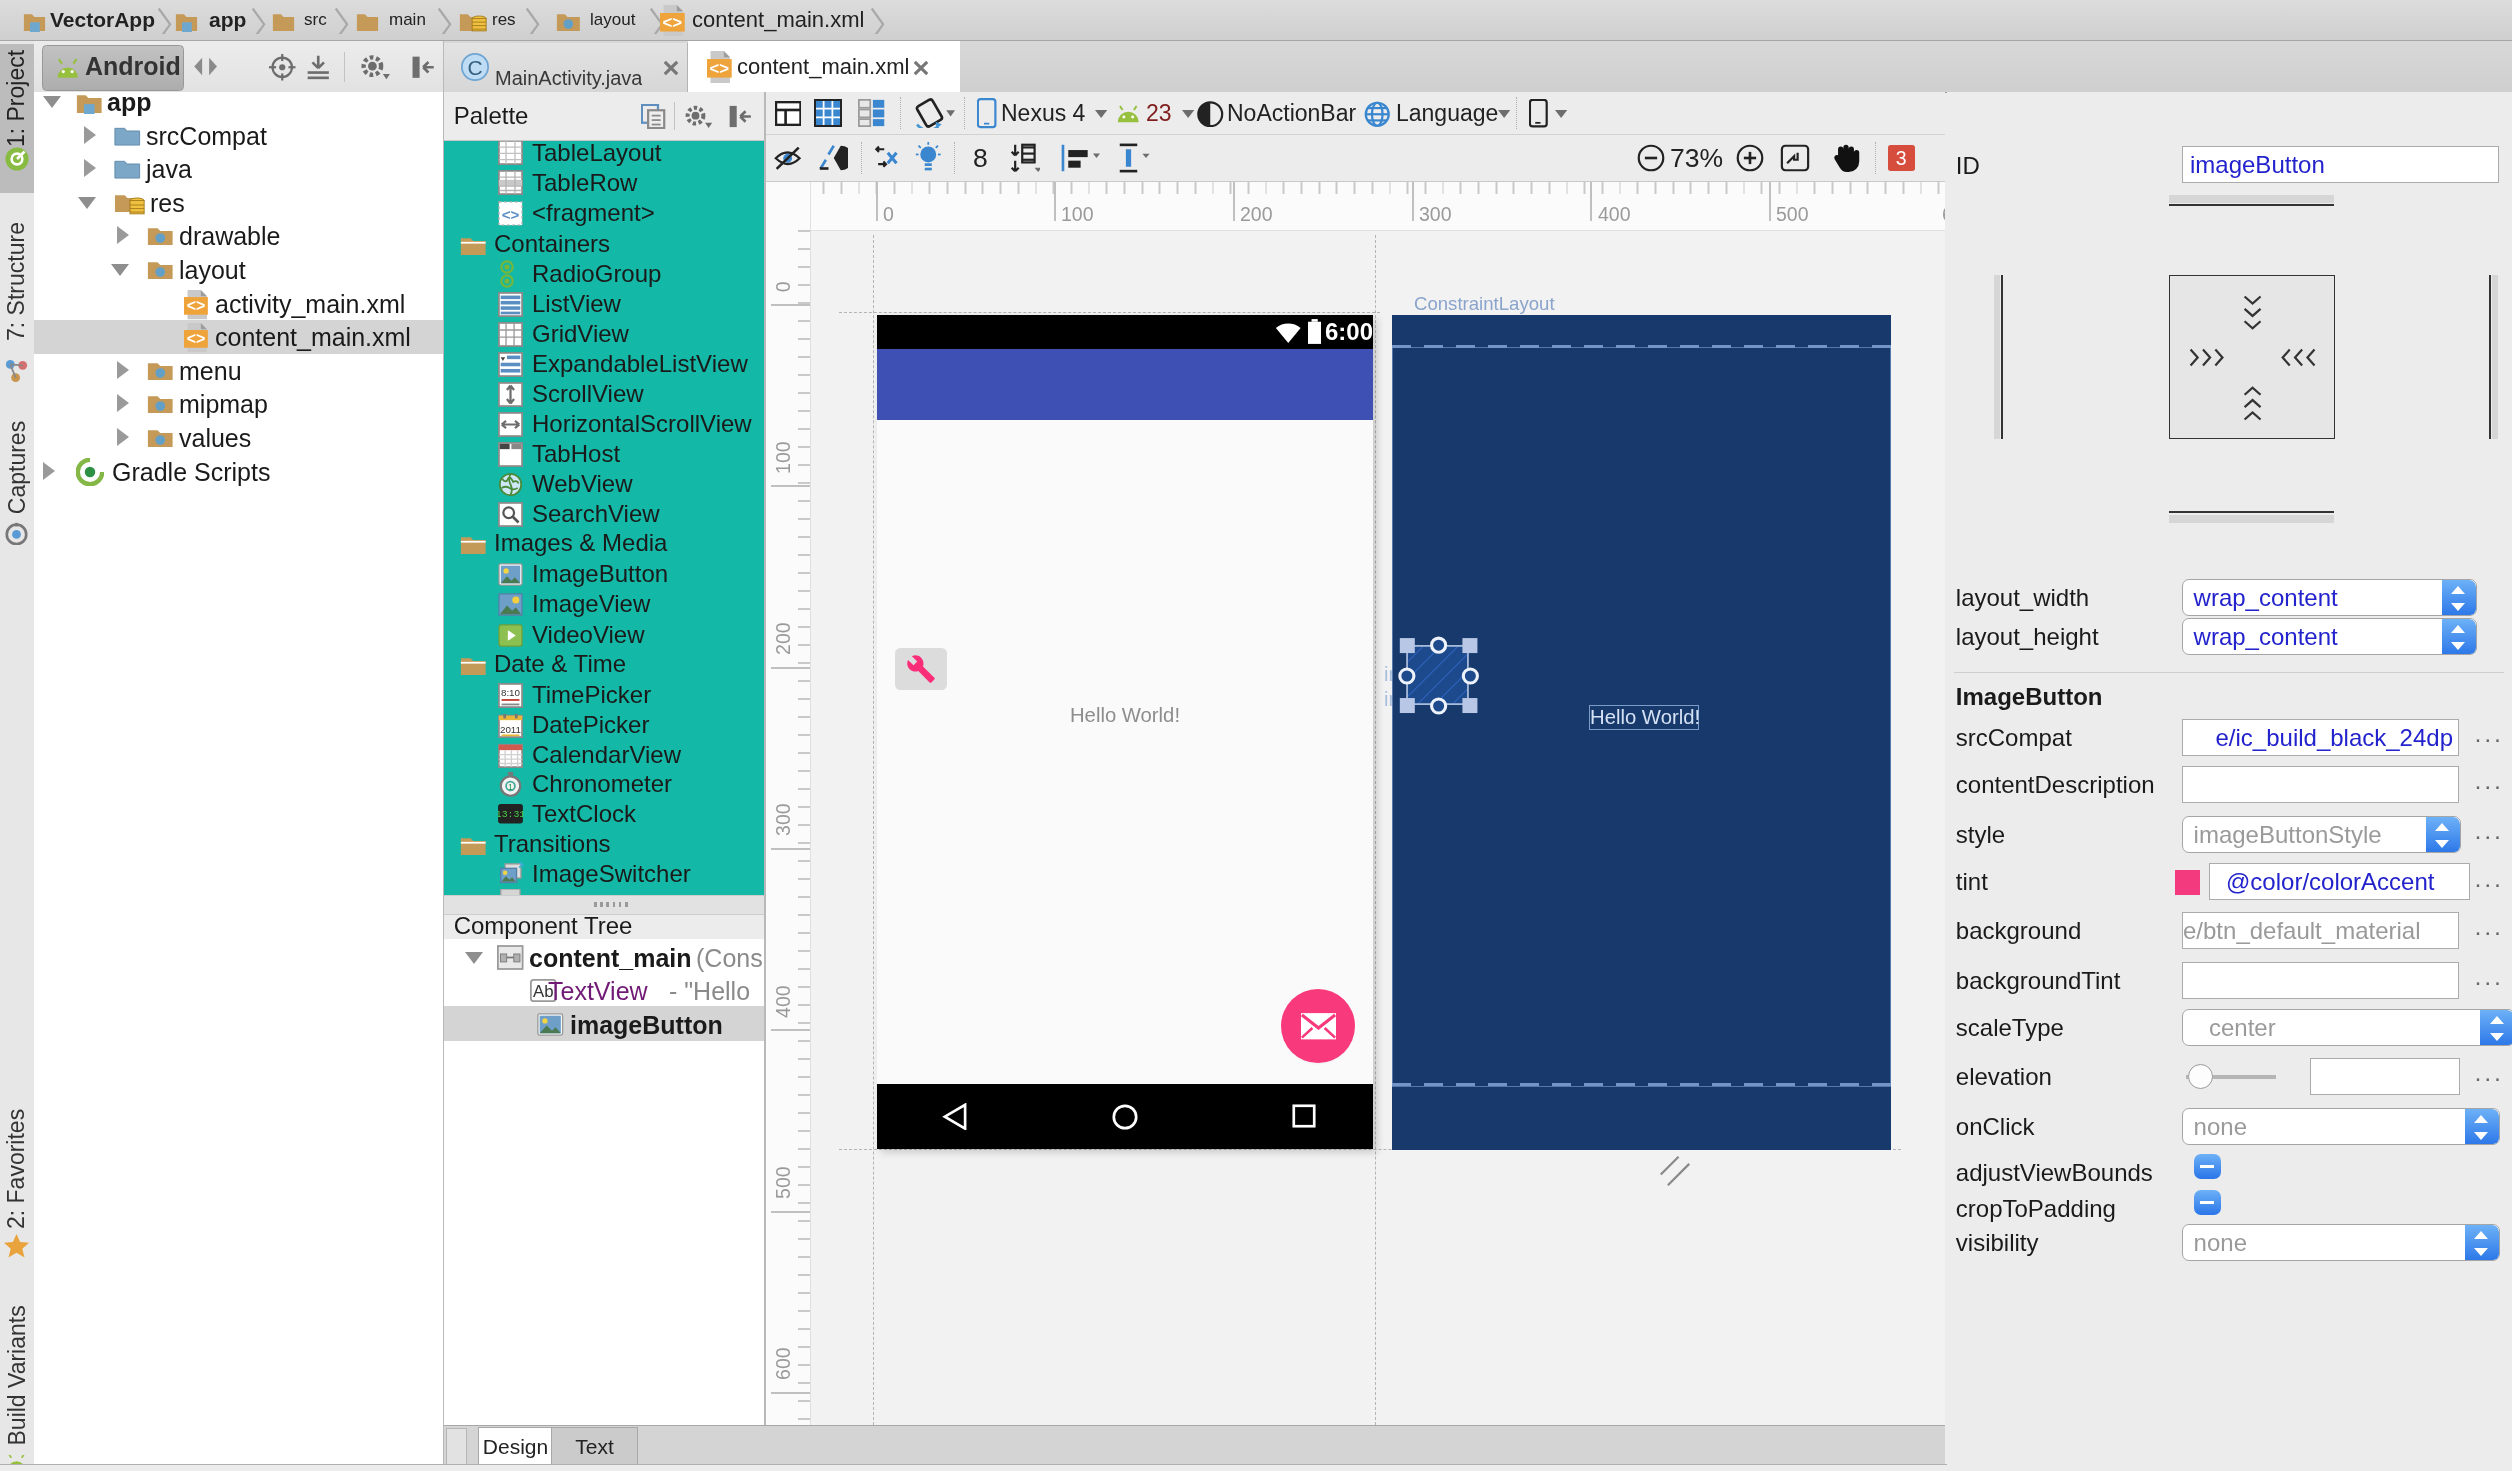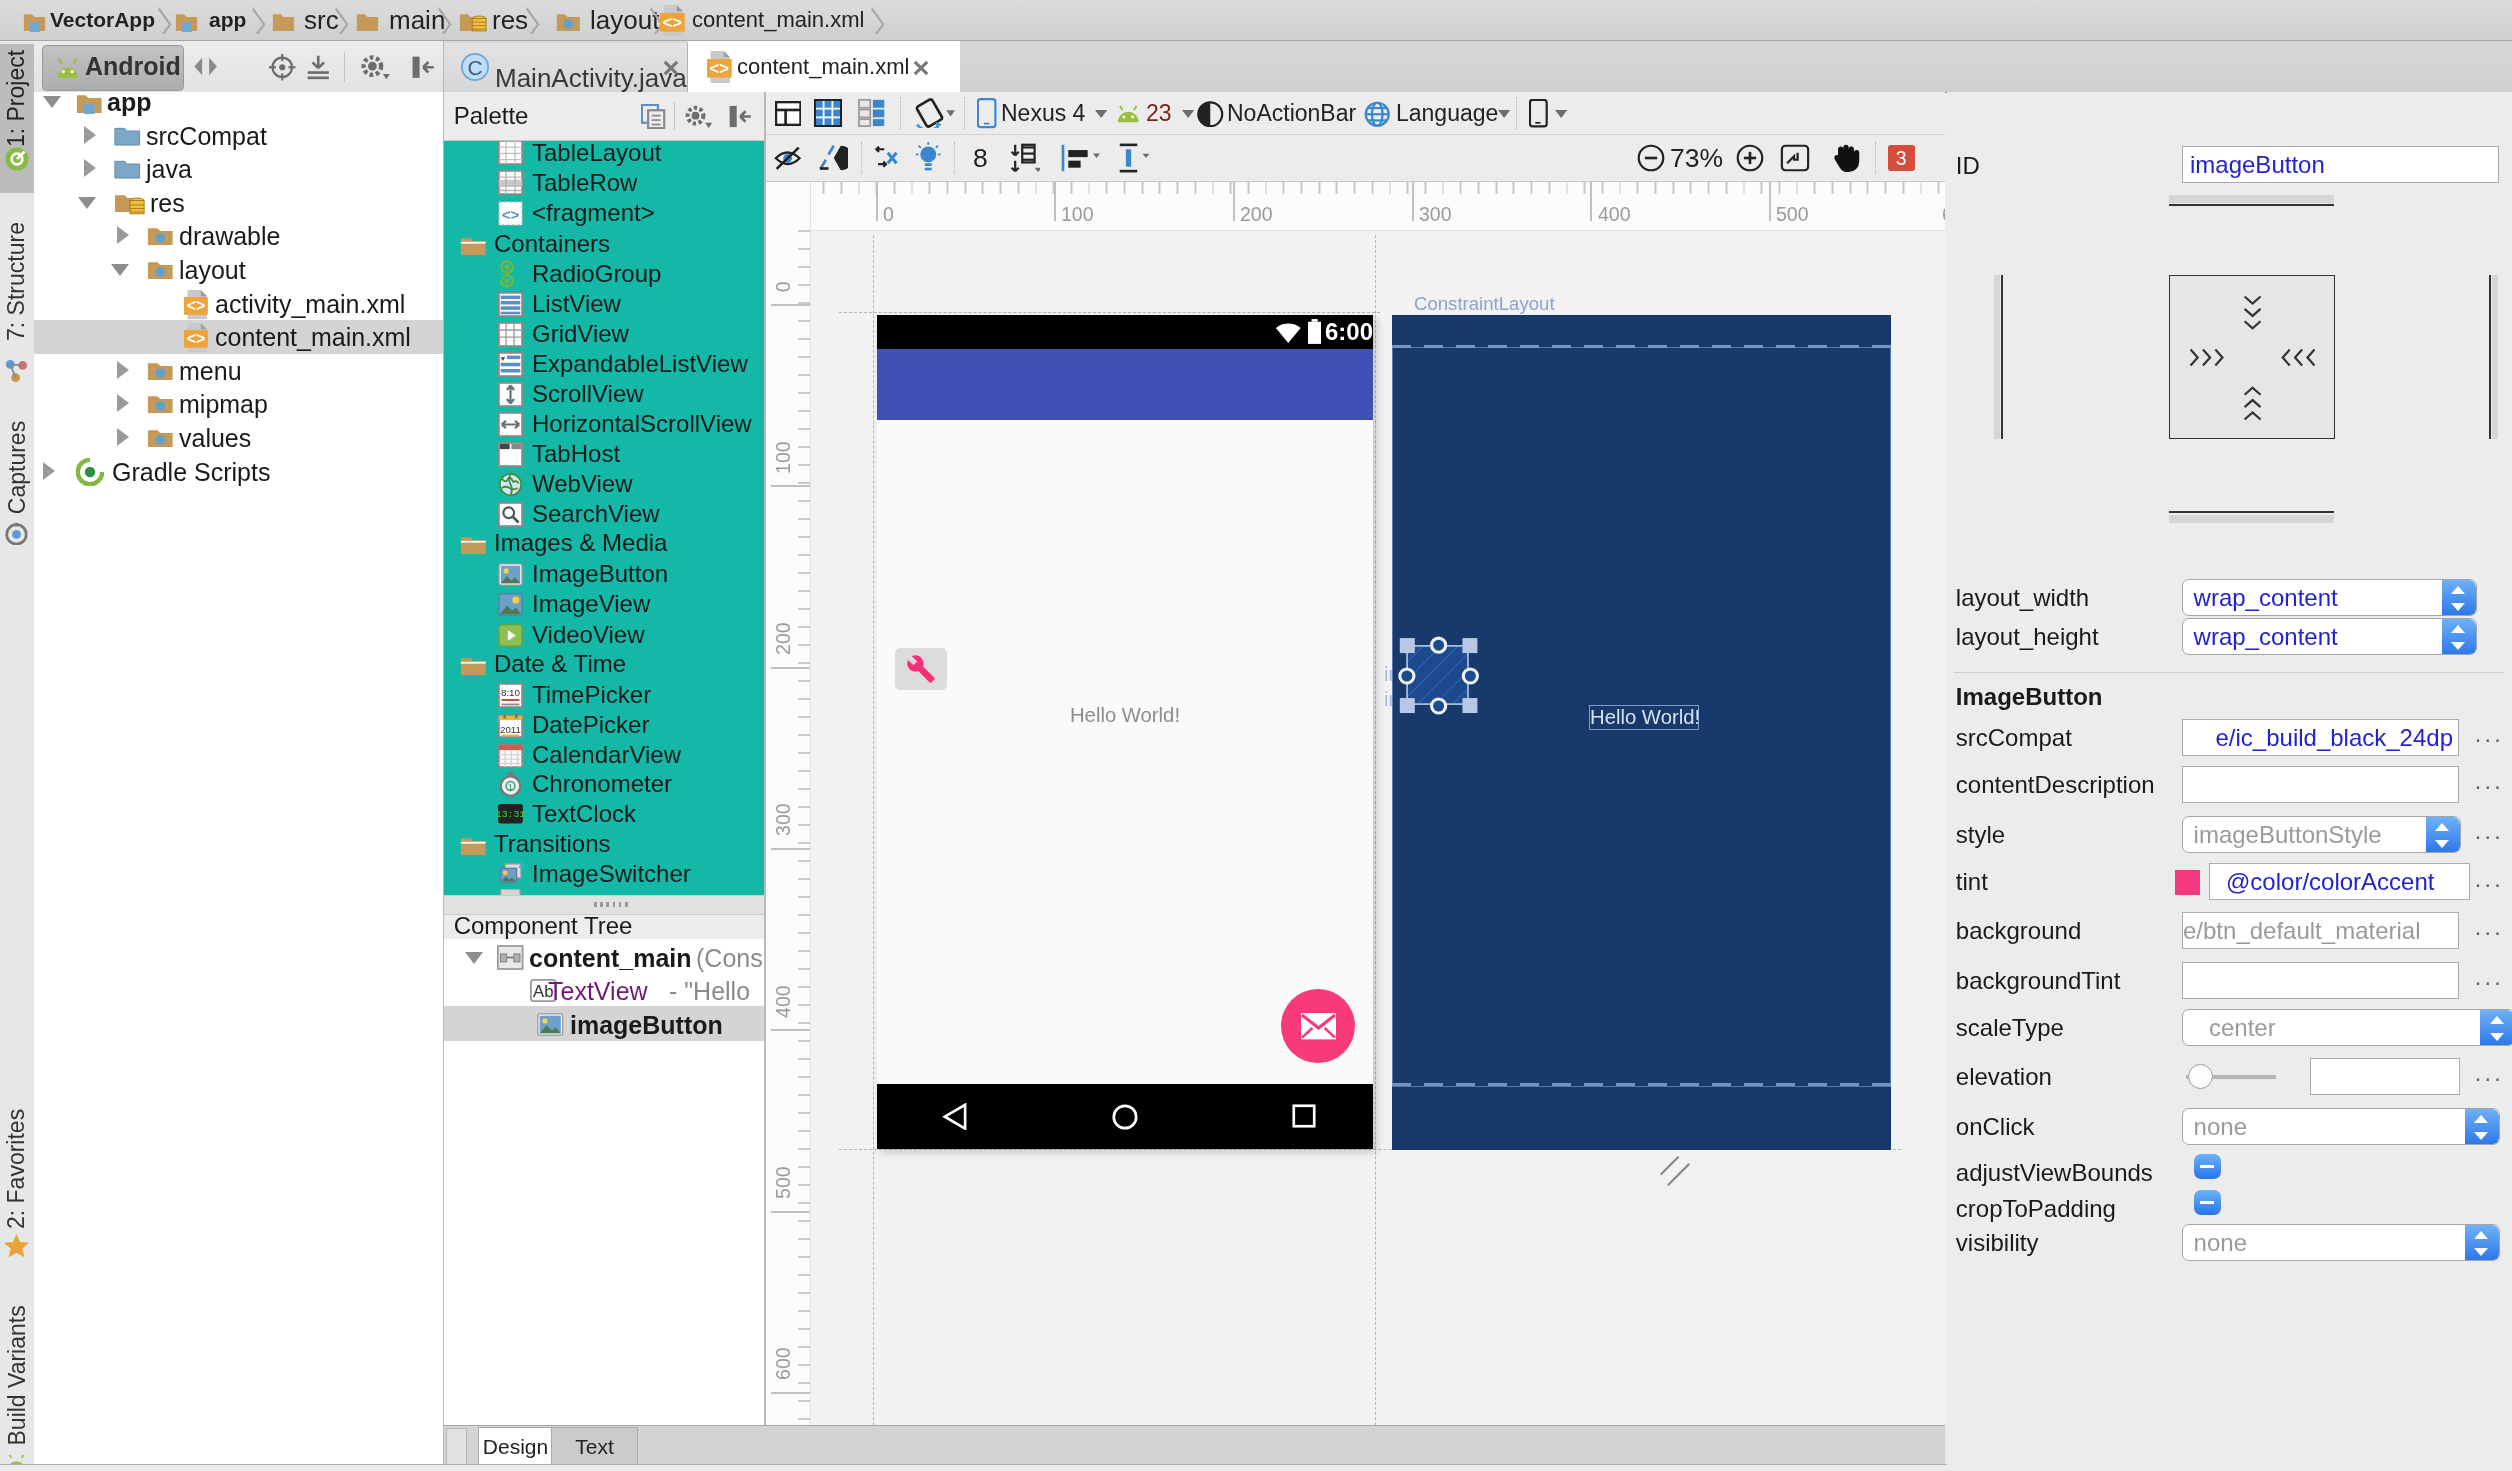--- a/index.html
+++ b/index.html
@@ -1,21 +1,21 @@
 <!DOCTYPE html>
 <html style="font-size:14px"><head><meta charset="utf-8">
 <style>
 html,body{margin:0;padding:0;}
 body{width:2512px;height:1472px;overflow:hidden;position:relative;background:#ececec;
  font-family:"Liberation Sans",sans-serif;-webkit-font-smoothing:antialiased;}
 .abs{position:absolute;}
 .ell{white-space:nowrap;overflow:hidden;}
 
 #crumbs{left:0;top:0;width:2512px;height:40px;background:linear-gradient(#dcdcdc,#cfcfcf);border-bottom:0.9px solid #a6a6a6;}
-.crumb{position:absolute;top:0;height:40px;line-height:40px;font-size:26px;color:#222;}
+.crumb{position:absolute;top:0;height:40px;line-height:40px;font-size:17px;color:#222;}
 .chev{position:absolute;top:5.3px;width:19.5px;height:29px;}
 #sidebar{left:0;top:41px;width:34px;height:1431px;background:#e7e7e7;border-right:0.9px solid #c0c0c0;}
 .vtext{position:absolute;transform:rotate(-90deg);transform-origin:center;font-size:23px;color:#333;white-space:nowrap;}
 .seltab{position:absolute;left:0;width:34px;background:#bcbcbc;}
 
 #projhead{left:34px;top:41px;width:409px;height:51px;background:linear-gradient(#ececec,#e2e2e2);}
 #projpanel{left:34px;top:92px;width:409px;height:1380px;background:#fff;}
 #projborder{left:443px;top:41px;width:0.9px;height:1431px;background:#b9b9b9;}
 .trow{position:absolute;left:0;width:409px;height:34px;line-height:34px;font-size:25px;color:#1a1a1a;}
 .tri-d{position:absolute;width:0;height:0;border-left:9.7px solid transparent;border-right:9.7px solid transparent;border-top:12.4px solid #8e8e8e;}
@@ -298,21 +298,21 @@
     </div>
 </div>
 <div class="abs" id="projborder"></div>
 
 <div class="abs" id="tabstrip">
  <div class="abs" style="left:0;top:1.8px;width:243px;height:50px;background:linear-gradient(#e3e3e3,#d6d6d6);border-right:0.9px solid #b3b3b3;"></div>
  <svg class="abs" style="left:17px;top:11.5px" width="28" height="28" viewBox="0 0 32 32">
       <circle cx="16" cy="16" r="15" fill="#bfdcf5" stroke="#6fa5d2" stroke-width="2"></circle>
       <text x="16" y="25" font-size="24" fill="#355f7f" text-anchor="middle">C</text>
     </svg>
- <div class="abs ell" style="left:51px;top:12px;height:51px;line-height:51px;font-size:26px;color:#383838">MainActivity.java</div>
+ <div class="abs ell" style="left:51px;top:12px;height:51px;line-height:51px;font-size:20px;color:#383838">MainActivity.java</div>
  <svg class="abs" style="left:219px;top:18.6px" width="16" height="16" viewBox="0 0 18 18">
       <path d="M2 2 L16 16 M16 2 L2 16" stroke="#777" stroke-width="3.5"></path>
     </svg>
  <div class="abs" style="left:244px;top:0px;width:272px;height:52px;background:#fff;"></div>
  <svg class="abs" style="left:263px;top:8.8px" width="26.5" height="34" viewBox="0 0 30 38">
       <path d="M4 1 h15 l7 7 v29 h-22 z" fill="#c9c9c9"></path>
       <path d="M19 1 l7 7 h-7 z" fill="#9d9d9d"></path>
       <rect x="0" y="10" width="28" height="21" fill="#efa33b"></rect>
       <text x="14" y="27" font-size="19" font-weight="bold" fill="#fff" text-anchor="middle">&lt;&gt;</text>
     </svg>

